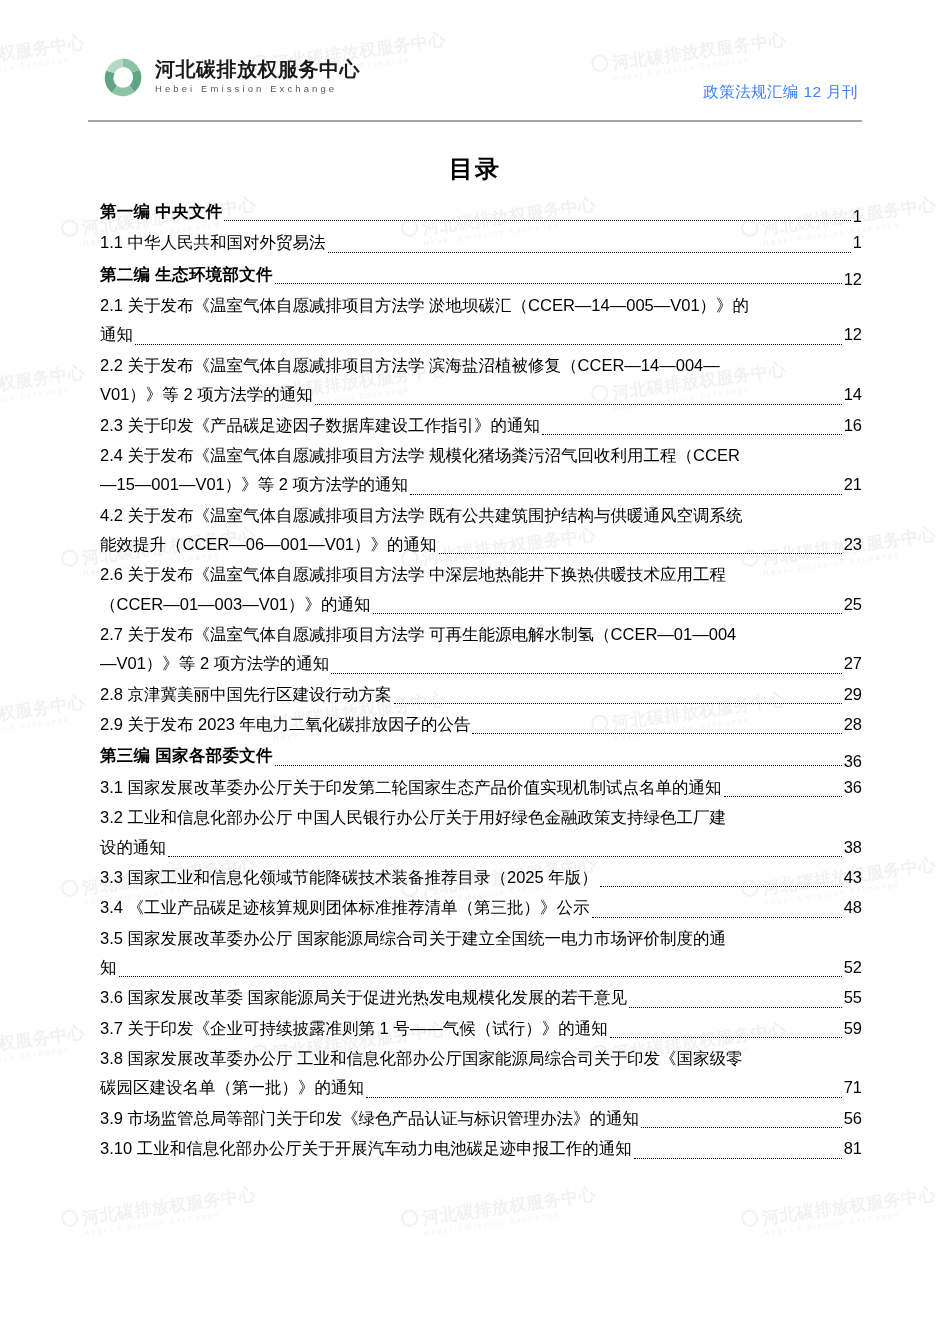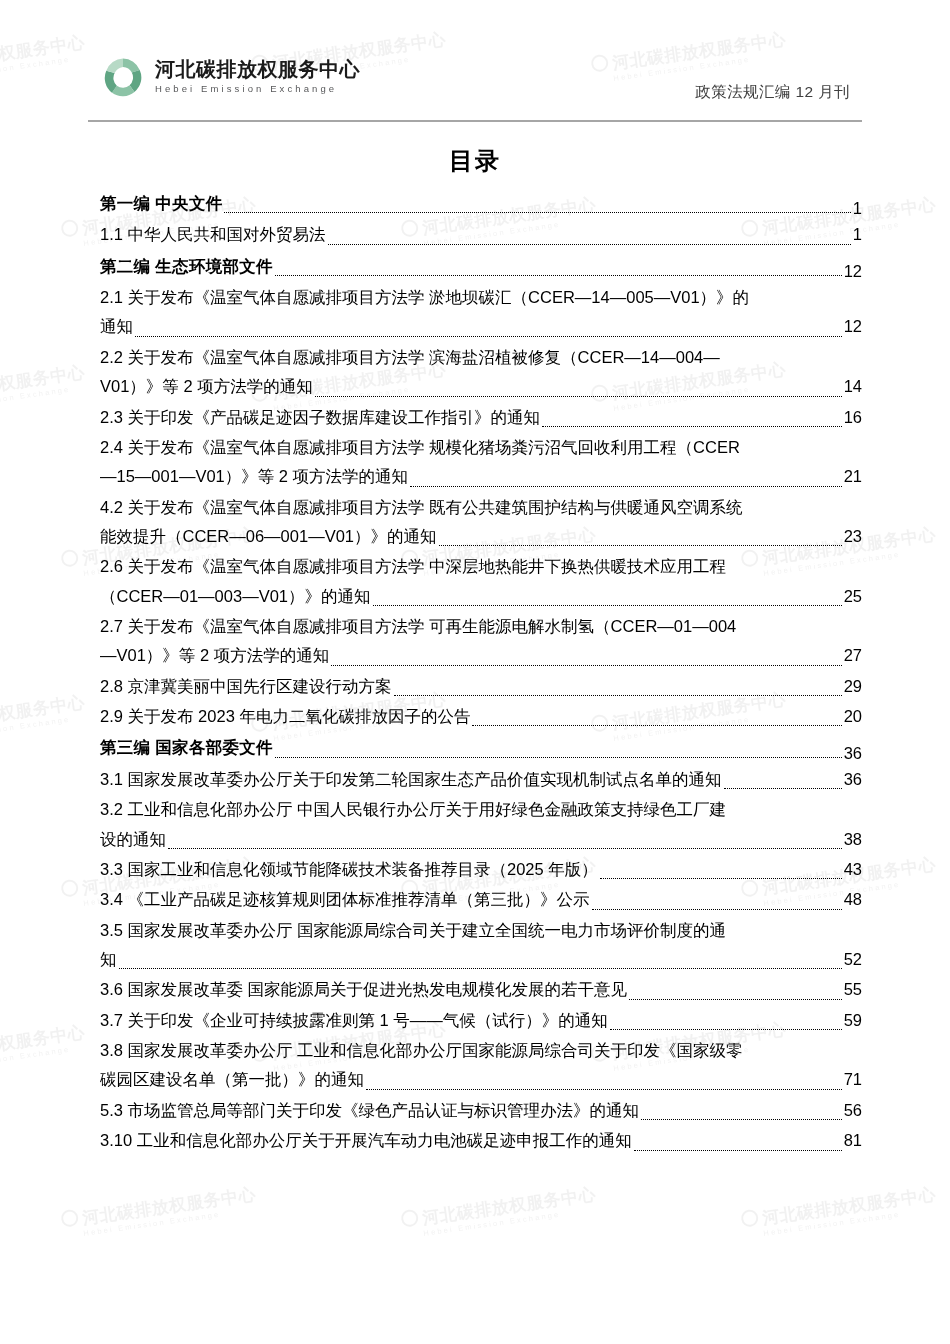--- a/index.html
+++ b/index.html
@@ -98,42 +98,42 @@
   }
   #brand-en {
     font-size: 9.5px;
     letter-spacing: 3.1px;
     color: #58595b;
     line-height: 1.5;
     margin-top: 1px;
   }
   #header-right {
     position: absolute;
-    right: 12px;
+    right: 4px;
     top: 82px;
     font-size: 15.5px;
-    color: #404040;
+    color: #3b82f6;
     letter-spacing: 0.4px;
   }
   #header-rule {
     position: absolute;
     left: 0;
     right: 0;
     top: 120px;
     height: 2px;
     background: #a6a6a6;
   }
 
   
   #toc-title {
     text-align: center;
     font-size: 24px;
     font-weight: bold;
     letter-spacing: 2px;
-    margin: 25px 0 12px 0;
+    margin: 33px 0 12px 0;
     color: #000;
     font-family: Liberation Mono, monospace;
   }
 
   
   #toc {
     margin: 0 88px 0 100px;
   }
   .toc-row {
     display: flex;
@@ -325,21 +325,21 @@
         <div class="toc-line">
           <span class="toc-text">2.8  京津冀美丽中国先行区建设行动方案</span>
           <span class="leader"></span>
           <span class="pageno">29</span>
         </div>
       </div>
       <div class="entry">
         <div class="toc-line">
           <span class="toc-text">2.9  关于发布 2023 年电力二氧化碳排放因子的公告</span>
           <span class="leader"></span>
-          <span class="pageno">20</span>
+          <span class="pageno">28</span>
         </div>
       </div>
       <div class="toc-row part">
         <div class="toc-line">
           <span class="toc-text">第三编  国家各部委文件</span>
           <span class="leader"></span>
           <span class="pageno">36</span>
         </div>
       </div>
       <div class="entry">
@@ -396,21 +396,21 @@
       <div class="entry">
         <div class="lead-lines">3.8  国家发展改革委办公厅  工业和信息化部办公厅国家能源局综合司关于印发《国家级零</div>
         <div class="toc-line">
           <span class="toc-text">碳园区建设名单（第一批）》的通知</span>
           <span class="leader"></span>
           <span class="pageno">71</span>
         </div>
       </div>
       <div class="entry">
         <div class="toc-line">
-          <span class="toc-text">5.3  市场监管总局等部门关于印发《绿色产品认证与标识管理办法》的通知</span>
+          <span class="toc-text">3.9  市场监管总局等部门关于印发《绿色产品认证与标识管理办法》的通知</span>
           <span class="leader"></span>
           <span class="pageno">56</span>
         </div>
       </div>
       <div class="entry">
         <div class="toc-line">
           <span class="toc-text">3.10  工业和信息化部办公厅关于开展汽车动力电池碳足迹申报工作的通知</span>
           <span class="leader"></span>
           <span class="pageno">81</span>
         </div>

